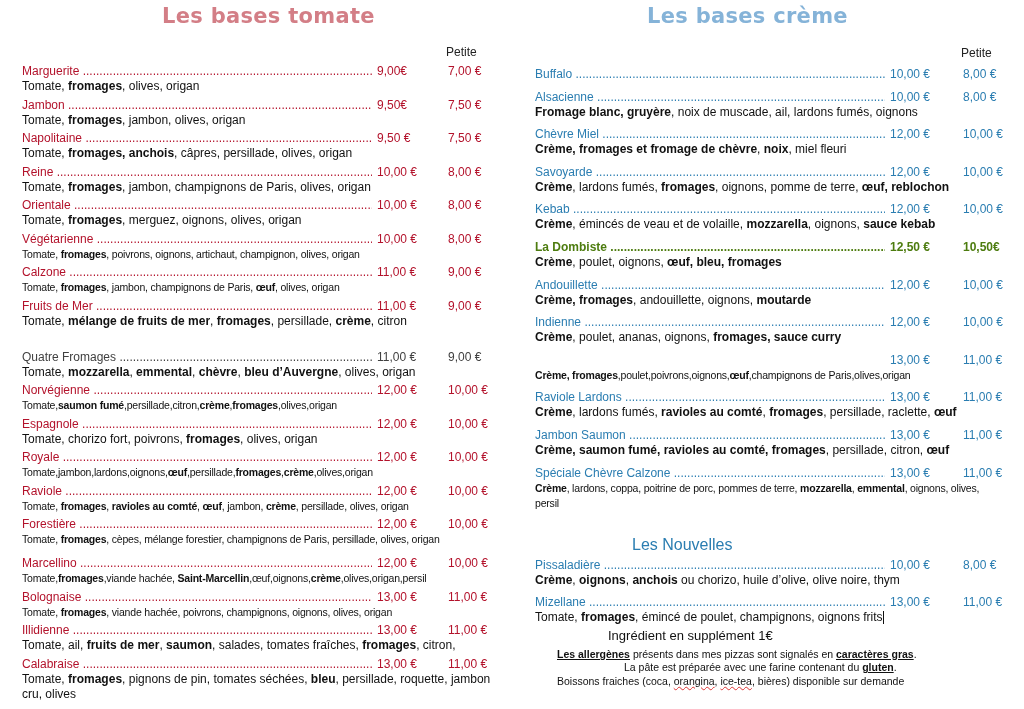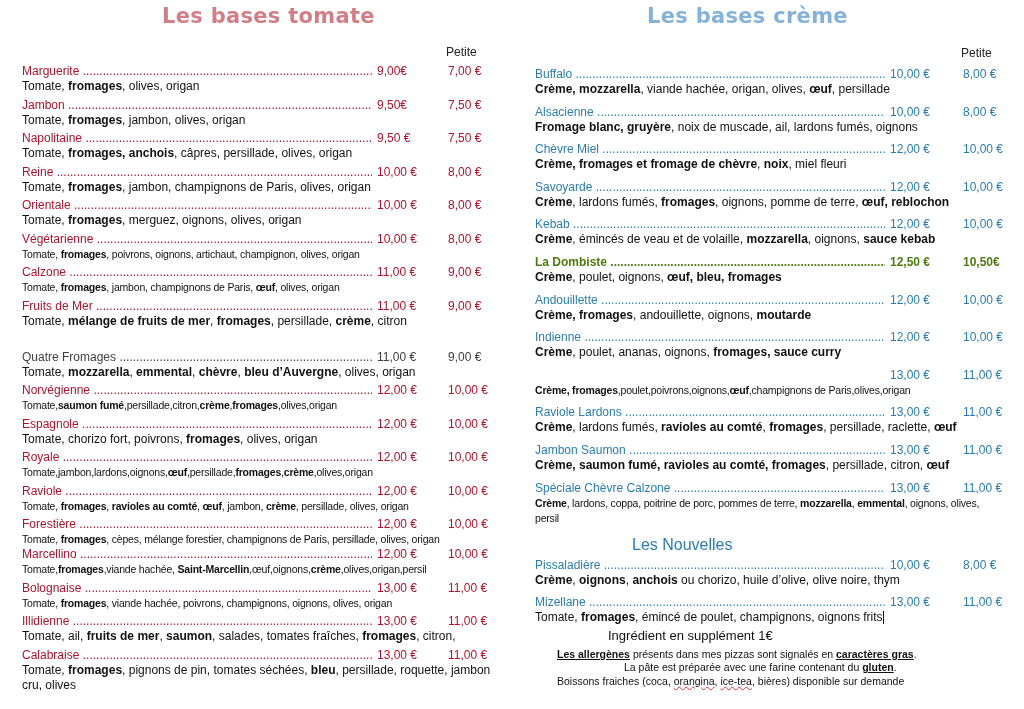--- a/index.html
+++ b/index.html
@@ -138,21 +138,21 @@
         <div class="desc tight"><span>Tomate,jambon,lardons,oignons,</span><b>œuf</b><span>,persillade,</span><b>fromages</b><span>,</span><b>crème</b><span>,olives,origan</span></div>
       </div>
       <div class="item" style="margin-bottom: 3.5px;">
         <div class="row" style="color: rgb(179, 18, 43);">
           <span class="name">Raviole</span>
           <span class="p1">12,00 €</span>
           <span class="p2">10,00 €</span>
         </div>
         <div class="desc tight"><span>Tomate, </span><b>fromages</b><span>, </span><b>ravioles au comté</b><span>, </span><b>œuf</b><span>, jambon, </span><b>crème</b><span>, persillade, olives, origan</span></div>
       </div>
-      <div class="item" style="margin-bottom: 0;">
+      <div class="item" style="margin-bottom: 9px;">
         <div class="row" style="color: rgb(179, 18, 43);">
           <span class="name">Forestière</span>
           <span class="p1">12,00 €</span>
           <span class="p2">10,00 €</span>
         </div>
         <div class="desc tight"><span>Tomate, </span><b>fromages</b><span>, cèpes, mélange forestier, champignons de Paris, persillade, olives, origan</span></div>
       </div>
       <div class="item" style="margin-bottom: 3.5px;">
         <div class="row" style="color: rgb(179, 18, 43);">
           <span class="name">Marcellino</span>
@@ -191,21 +191,20 @@
 <div class="col right">
   <div class="title creme" style="color: rgb(133, 179, 216);">Les bases crème</div>
   <div class="petite" style="left:426px; top:46px;">Petite</div>
   <div class="list" id="right-list" style="top:67px;">
       <div class="item" style="margin-bottom: 7.6px;">
         <div class="row" style="color: rgb(42, 125, 177);">
           <span class="name">Buffalo</span>
           <span class="p1">10,00 €</span>
           <span class="p2">8,00 €</span>
         </div>
-        <div class="desc"><b>Crème, mozzarella</b><span>, viande hachée, origan, olives, </span><b>œuf</b><span>, persillade</span></div>
       </div>
       <div class="item" style="margin-bottom: 7.6px;">
         <div class="row" style="color: rgb(42, 125, 177);">
           <span class="name">Alsacienne</span>
           <span class="p1">10,00 €</span>
           <span class="p2">8,00 €</span>
         </div>
         <div class="desc"><b>Fromage blanc, gruyère</b><span>, noix de muscade, ail, lardons fumés, oignons</span></div>
       </div>
       <div class="item" style="margin-bottom: 7.6px;">

